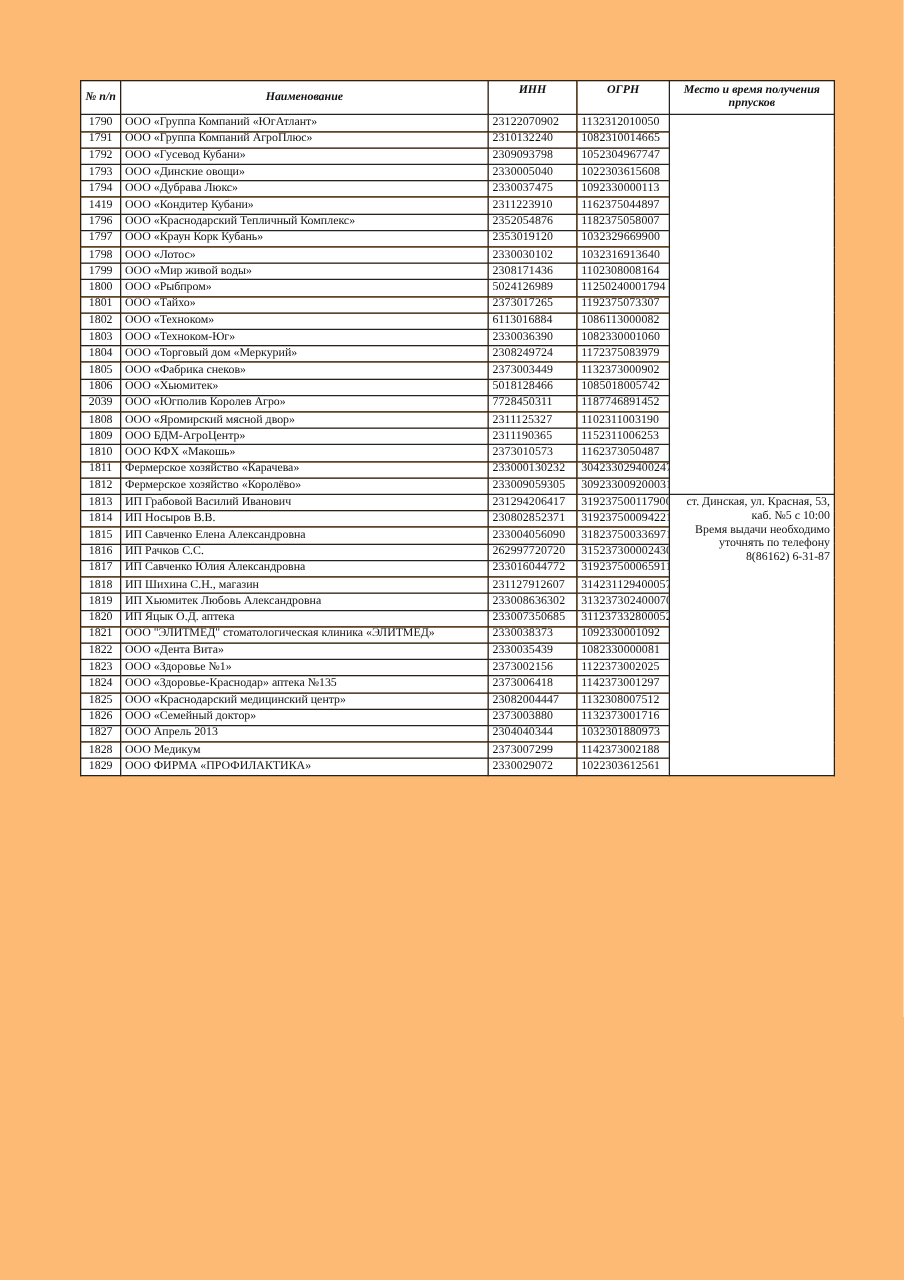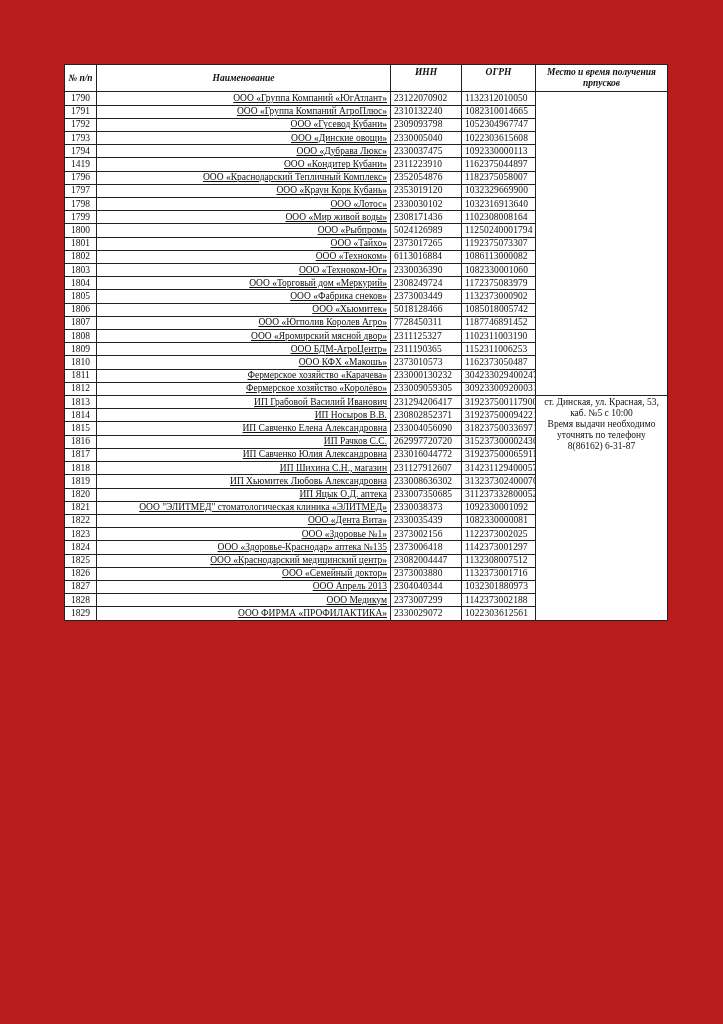--- a/index.html
+++ b/index.html
@@ -4,21 +4,21 @@
 <style>
   html, body {
     margin: 0;
     padding: 0;
     background: #ffffff;
   }
   .sheet {
     position: relative;
     width: 723px;
     height: 1024px;
-    background: #b91c1c;
+    background: #fdba74;
     font-family: "Liberation Serif", serif;
     color: #111111;
     overflow: hidden;
   }
   table.registry {
     position: absolute;
     left: 64px;
     top: 64px;
     width: 603px;
     border-collapse: collapse;
@@ -48,32 +48,31 @@
   }
   th.h-mid  { vertical-align: middle; }
   th.h-top  { vertical-align: top; }
 
   td.num  {
     text-align: center;
     padding-right: 2px;
     white-space: nowrap;
   }
   td.name {
-    text-align: right;
+    text-align: left;
     white-space: nowrap;
-    text-decoration: underline;
   }
   td.inn, td.ogrn {
     text-align: left;
     white-space: nowrap;
     letter-spacing: 0.1px;
   }
   td.meeting {
     vertical-align: top;
-    text-align: center;
+    text-align: right;
     white-space: normal;
     line-height: 1.3;
     padding: 1px 3px;
   }
 </style>
 </head>
 <body>
 
 <div class="sheet">
   <table class="registry">
@@ -191,21 +190,21 @@
           <td class="inn">2373003449</td>
           <td class="ogrn">1132373000902</td>
         </tr>
         <tr>
           <td class="num">1806</td>
           <td class="name">ООО «Хьюмитек»</td>
           <td class="inn">5018128466</td>
           <td class="ogrn">1085018005742</td>
         </tr>
         <tr>
-          <td class="num">1807</td>
+          <td class="num">2039</td>
           <td class="name">ООО «Югполив Королев Агро»</td>
           <td class="inn">7728450311</td>
           <td class="ogrn">1187746891452</td>
         </tr>
         <tr>
           <td class="num">1808</td>
           <td class="name">ООО «Яромирский мясной двор»</td>
           <td class="inn">2311125327</td>
           <td class="ogrn">1102311003190</td>
         </tr>

